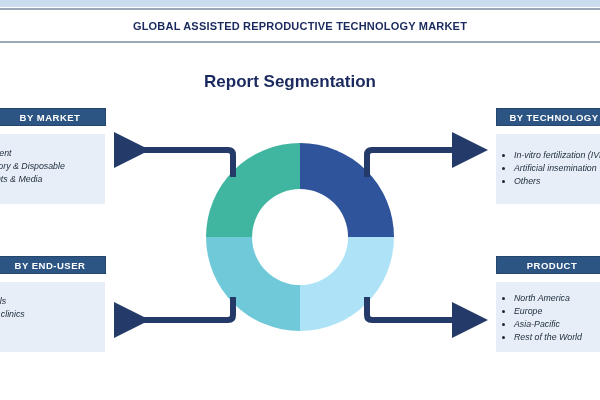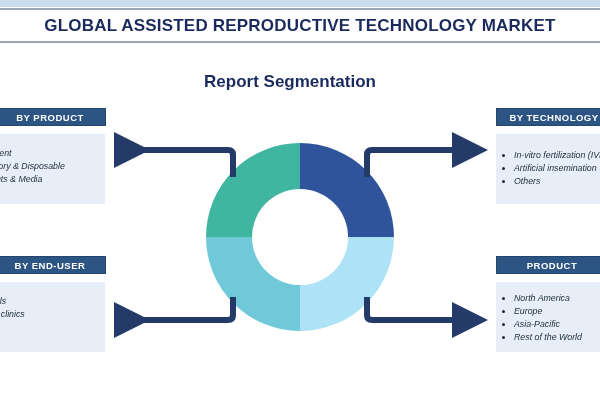--- a/index.html
+++ b/index.html
@@ -36,21 +36,21 @@
   .title-band {
     position: absolute;
     left: 0; top: 10px;
     width: 600px; height: 31px;
     display: flex;
     align-items: center;
     justify-content: center;
     background: #ffffff;
   }
   .title-text {
-    font-size: 17px;
+    font-size: 11px;
     font-weight: bold;
     letter-spacing: 0.2px;
     color: #1b2a5e;
     white-space: nowrap;
   }
 
   
   .subtitle {
     position: absolute;
     left: 0; top: 72px;
@@ -155,21 +155,21 @@
 <div class="rule rule-top"></div>
 <div class="rule rule-bottom"></div>
 
 <div class="title-band">
   <div class="title-text">GLOBAL ASSISTED REPRODUCTIVE TECHNOLOGY MARKET</div>
 </div>
 
 <div class="subtitle">Report Segmentation</div>
 
 <div class="seg-head head-product">
-  <span>BY PRODUCT</span>
+  <span>BY MARKET</span>
 </div>
 <div class="seg-body body-product">
   <ul class="seg-list">
     <li>Instrument</li>
     <li>Accessory &amp; Disposable</li>
     <li>Reagents &amp; Media</li>
   </ul>
 </div>
 
 <div class="seg-head head-technology">

